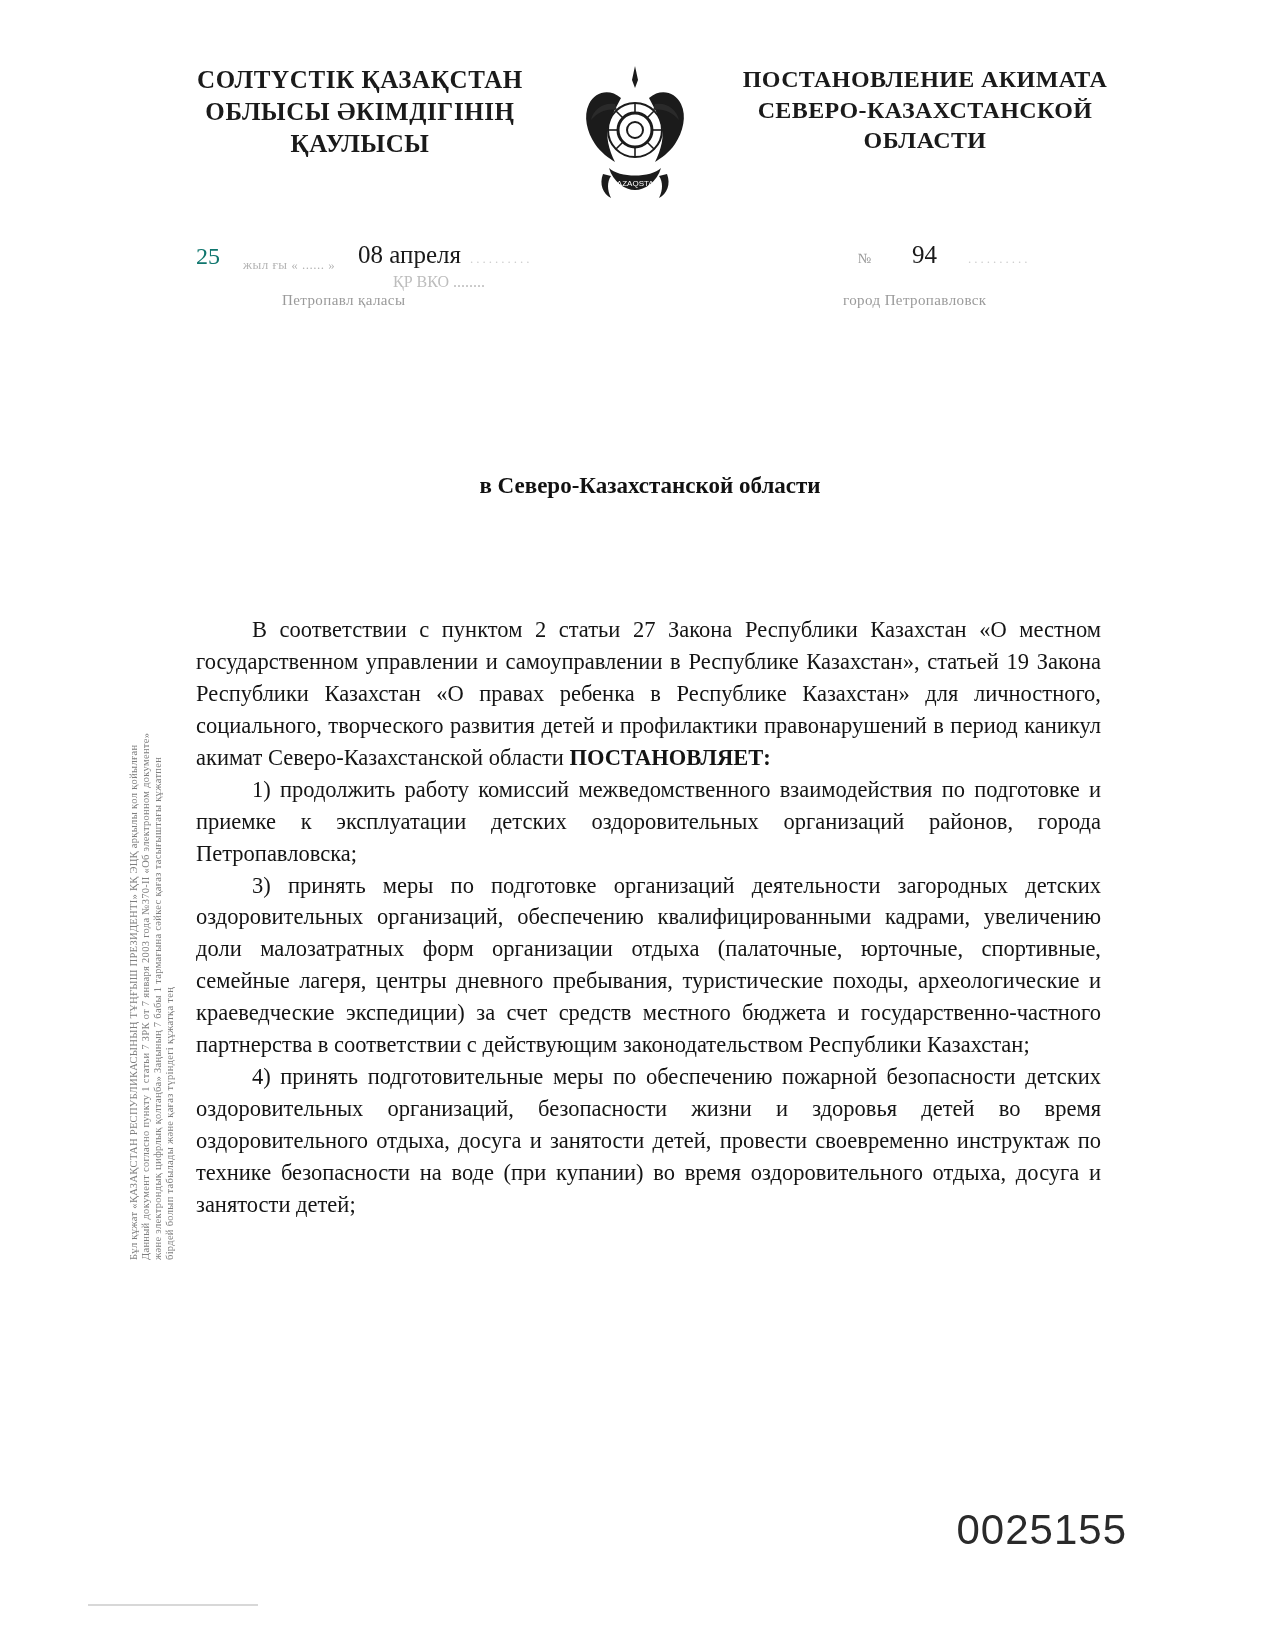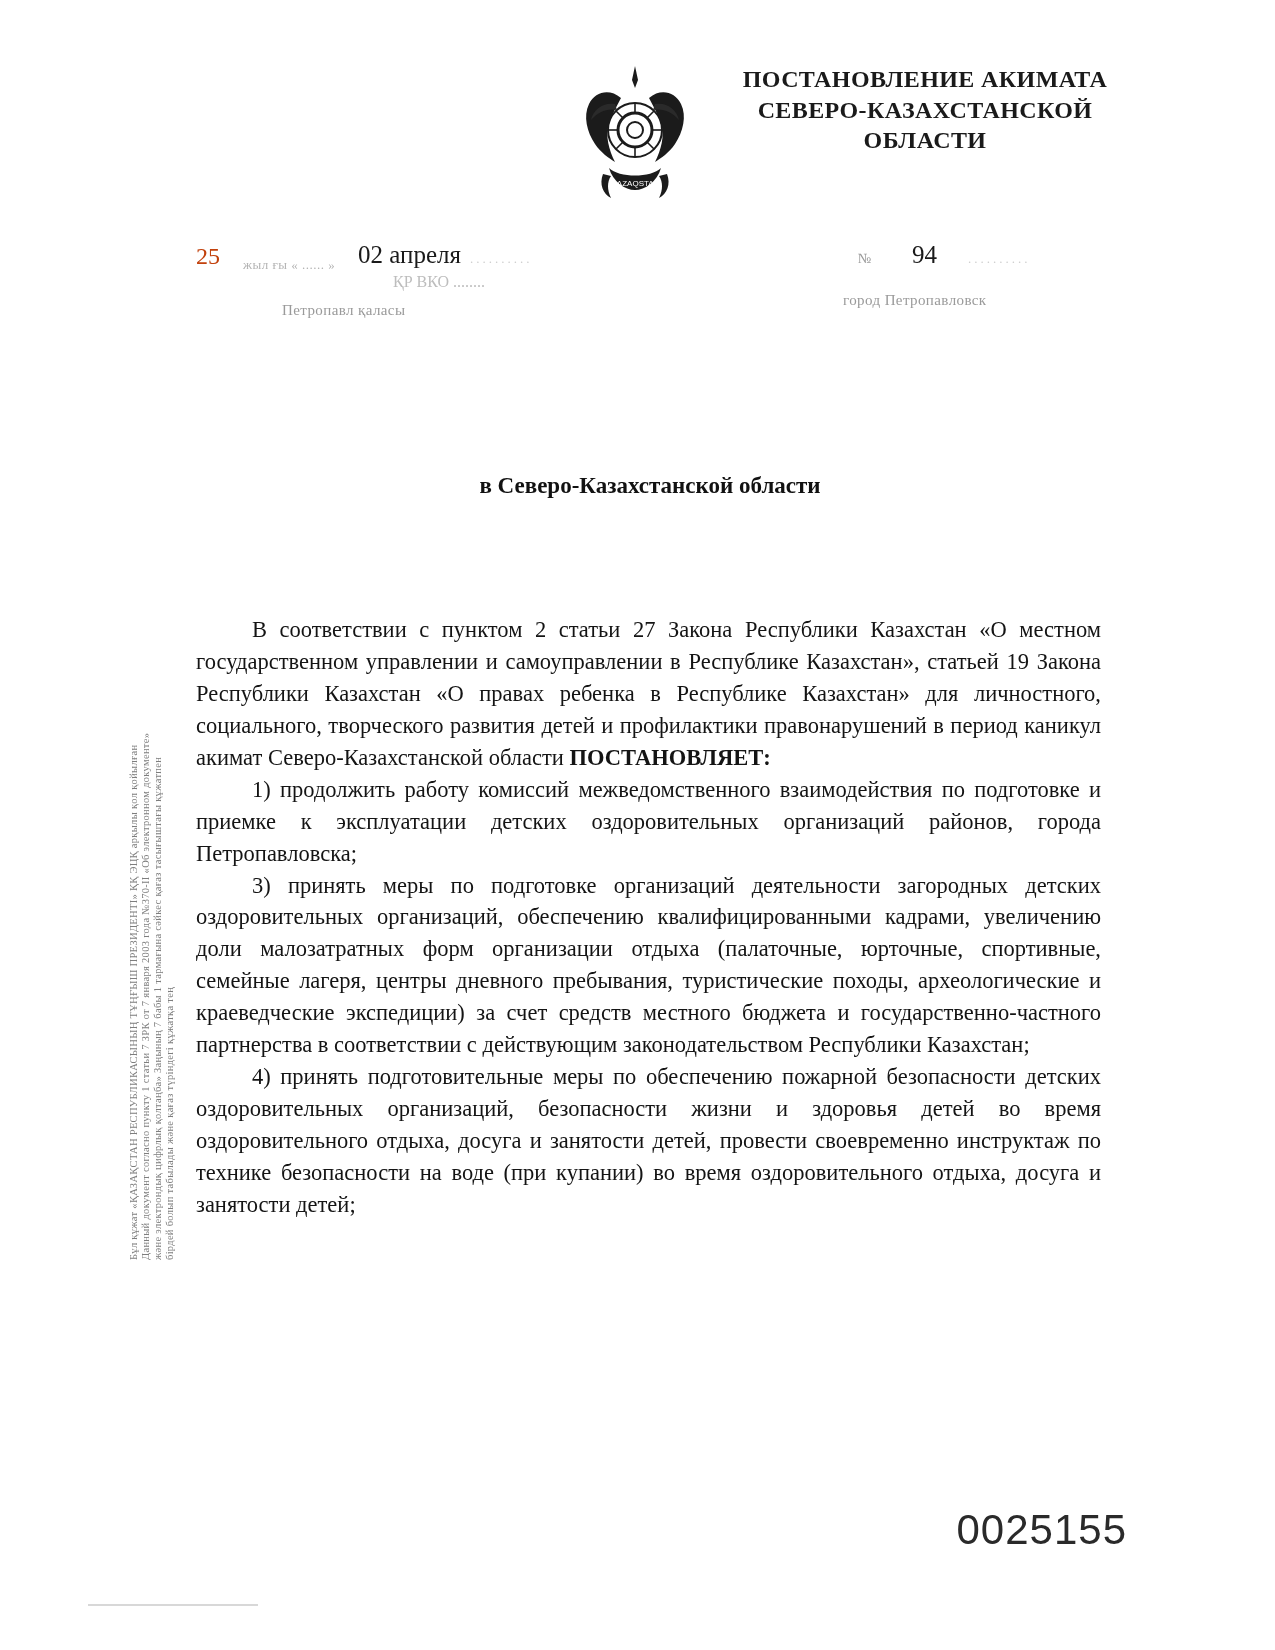--- a/index.html
+++ b/index.html
@@ -68,21 +68,21 @@
     left: 0;
     width: 1275px;
     height: 70px;
     font-family: "Liberation Serif", serif;
   }
   .meta .day {
     position: absolute;
     left: 196px;
     top: 0px;
     font-size: 24px;
-    color: #c2410c;
+    color: #0f766e;
   }
   .meta .faint-kaz {
     position: absolute;
     left: 243px;
     top: 6px;
     font-size: 13px;
     color: #b4b4b4;
     letter-spacing: 0.5px;
     margin-top: 8px;
   }
@@ -104,21 +104,21 @@
   .meta .faint-sub {
     position: absolute;
     left: 393px;
     top: 30px;
     font-size: 16px;
     color: #bdbdbd;
   }
   .meta .city-kz {
     position: absolute;
     left: 282px;
-    top: 59px;
+    top: 49px;
     font-size: 15px;
     color: #9a9a9a;
     letter-spacing: 0.4px;
   }
   .meta .no-sign {
     position: absolute;
     left: 858px;
     top: 8px;
     font-size: 14px;
     color: #9a9a9a;
@@ -222,20 +222,21 @@
     height: 2px;
     background: #d8d8d8;
   }
 </style>
 </head>
 <body>
 
 <div class="page">
 
   <div class="header">
+    <div class="header-left">СОЛТҮСТІК ҚАЗАҚСТАН ОБЛЫСЫ ӘКІМДІГІНІҢ ҚАУЛЫСЫ</div>
 
     <div class="emblem">
       <svg width="140" height="150" viewBox="0 0 140 150" xmlns="http://www.w3.org/2000/svg">
         <g fill="#1b1b1b">
 
           <circle cx="70" cy="72" r="27" fill="none" stroke="#1b1b1b" stroke-width="2"></circle>
           <circle cx="70" cy="72" r="17" fill="none" stroke="#1b1b1b" stroke-width="3"></circle>
           <circle cx="70" cy="72" r="8" fill="none" stroke="#1b1b1b" stroke-width="2"></circle>
           <g stroke="#1b1b1b" stroke-width="1.6">
             <line x1="70" y1="45" x2="70" y2="55"></line>
@@ -263,21 +264,21 @@
         <text x="70" y="128" text-anchor="middle" font-family="'Liberation Sans', sans-serif" font-size="8" fill="#ffffff">QAZAQSTAN</text>
       </svg>
     </div>
 
     <div class="header-right">ПОСТАНОВЛЕНИЕ АКИМАТА СЕВЕРО-КАЗАХСТАНСКОЙ ОБЛАСТИ</div>
   </div>
 
   <div class="meta">
     <span class="day">25</span>
     <span class="faint-kaz">жыл ғы  « ...... »</span>
-    <span class="monthyear">02 апреля</span>
+    <span class="monthyear">08 апреля</span>
     <span class="faint-dots">..........</span>
     <span class="faint-sub">ҚР ВКО  ........</span>
     <span class="city-kz">Петропавл қаласы</span>
     <span class="no-sign">№</span>
     <span class="docnum">94</span>
     <span class="faint-dots2">..........</span>
     <span class="city-ru">город Петропавловск</span>
   </div>
 
   <div class="side-stamp">

